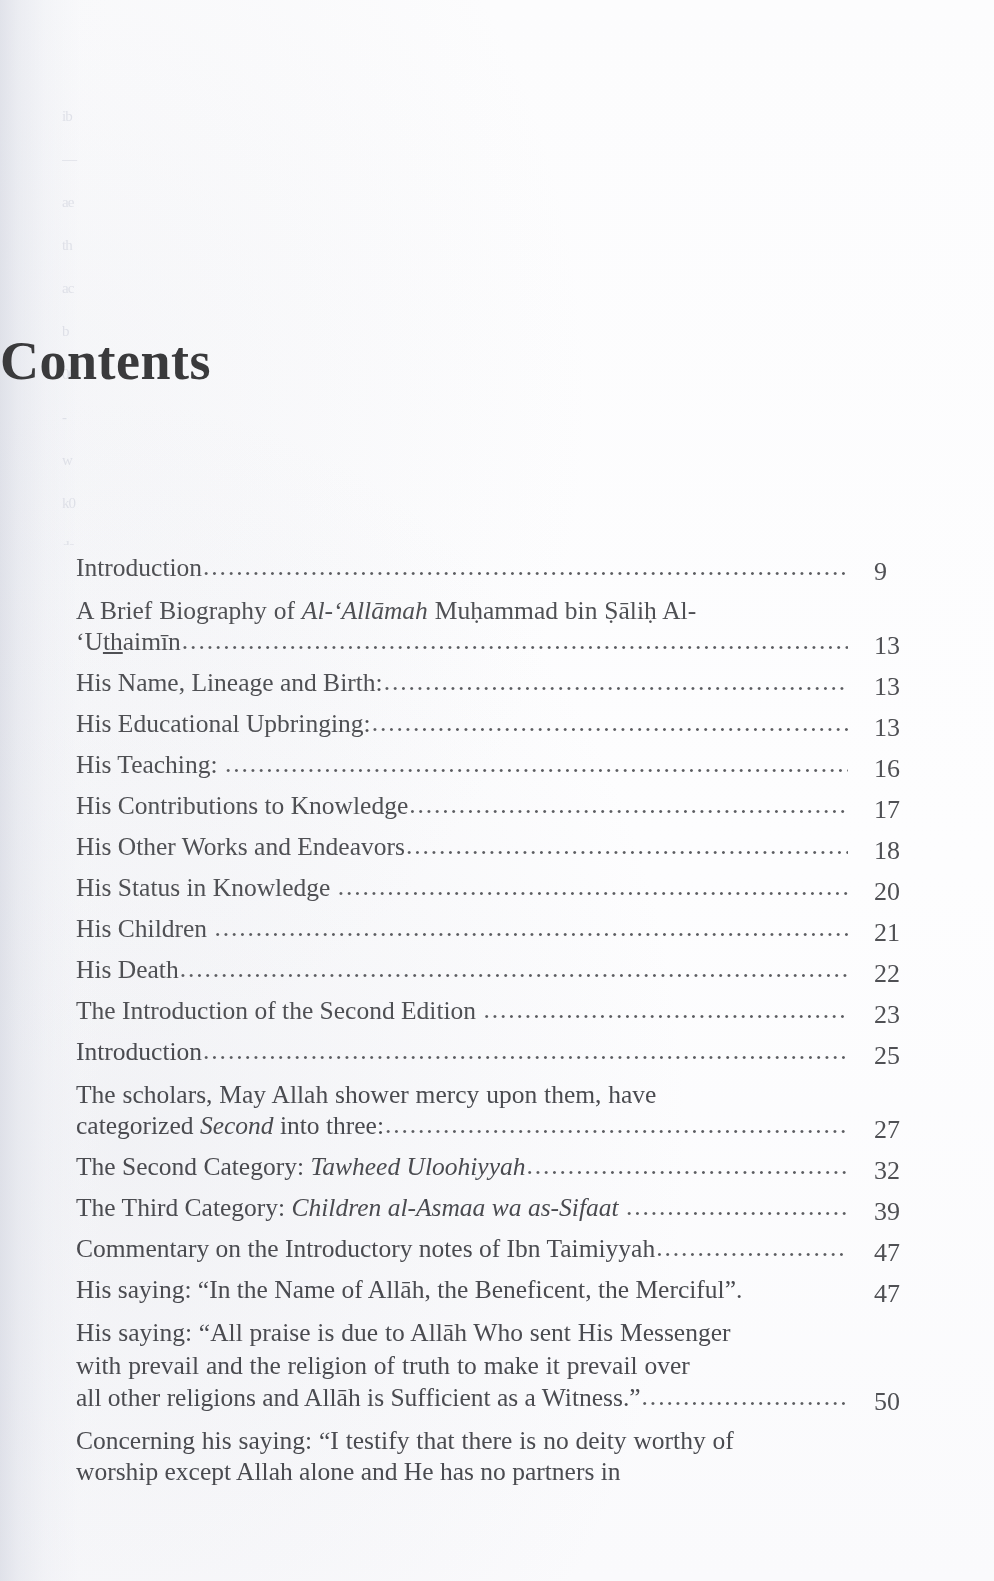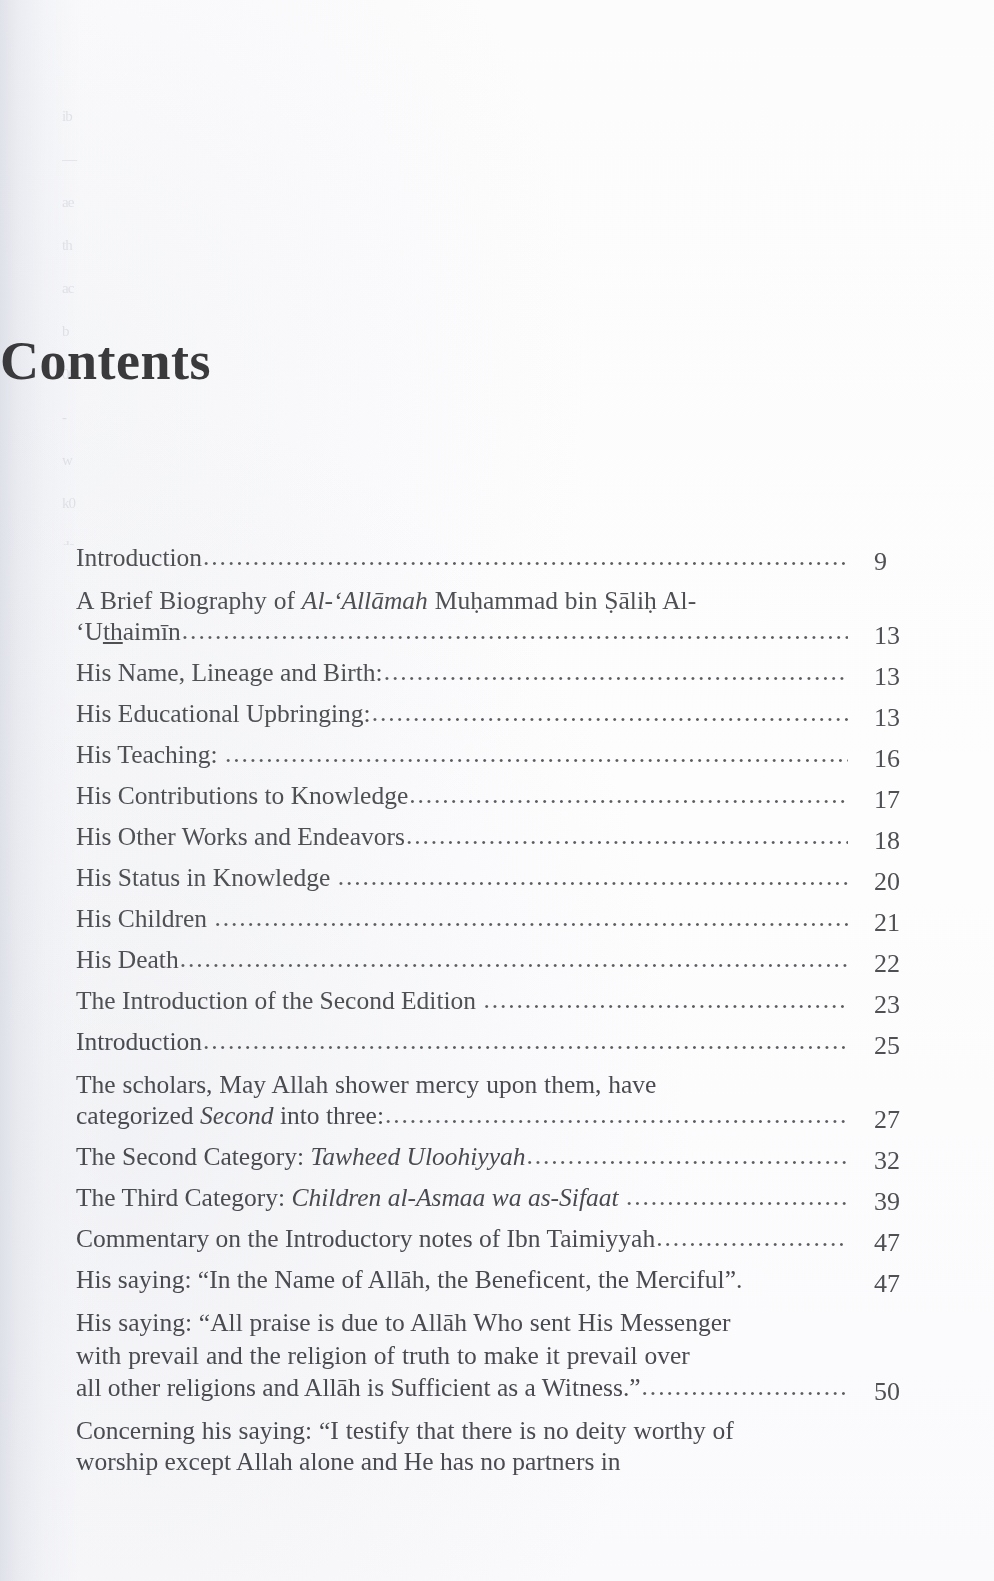--- a/index.html
+++ b/index.html
@@ -78,20 +78,21 @@
     width: 838px;
   }
 
   .toc-entry {
     position: relative;
     display: flex;
     align-items: flex-start;
     margin-bottom: 11px;
     color: #4f5054;
     font-size: 25.5px;
+    margin-top: 10px;
   }
 
   .entry-body {
     flex: 0 0 772px;
     width: 772px;
     position: relative;
   }
 
   
   .entry-text {

